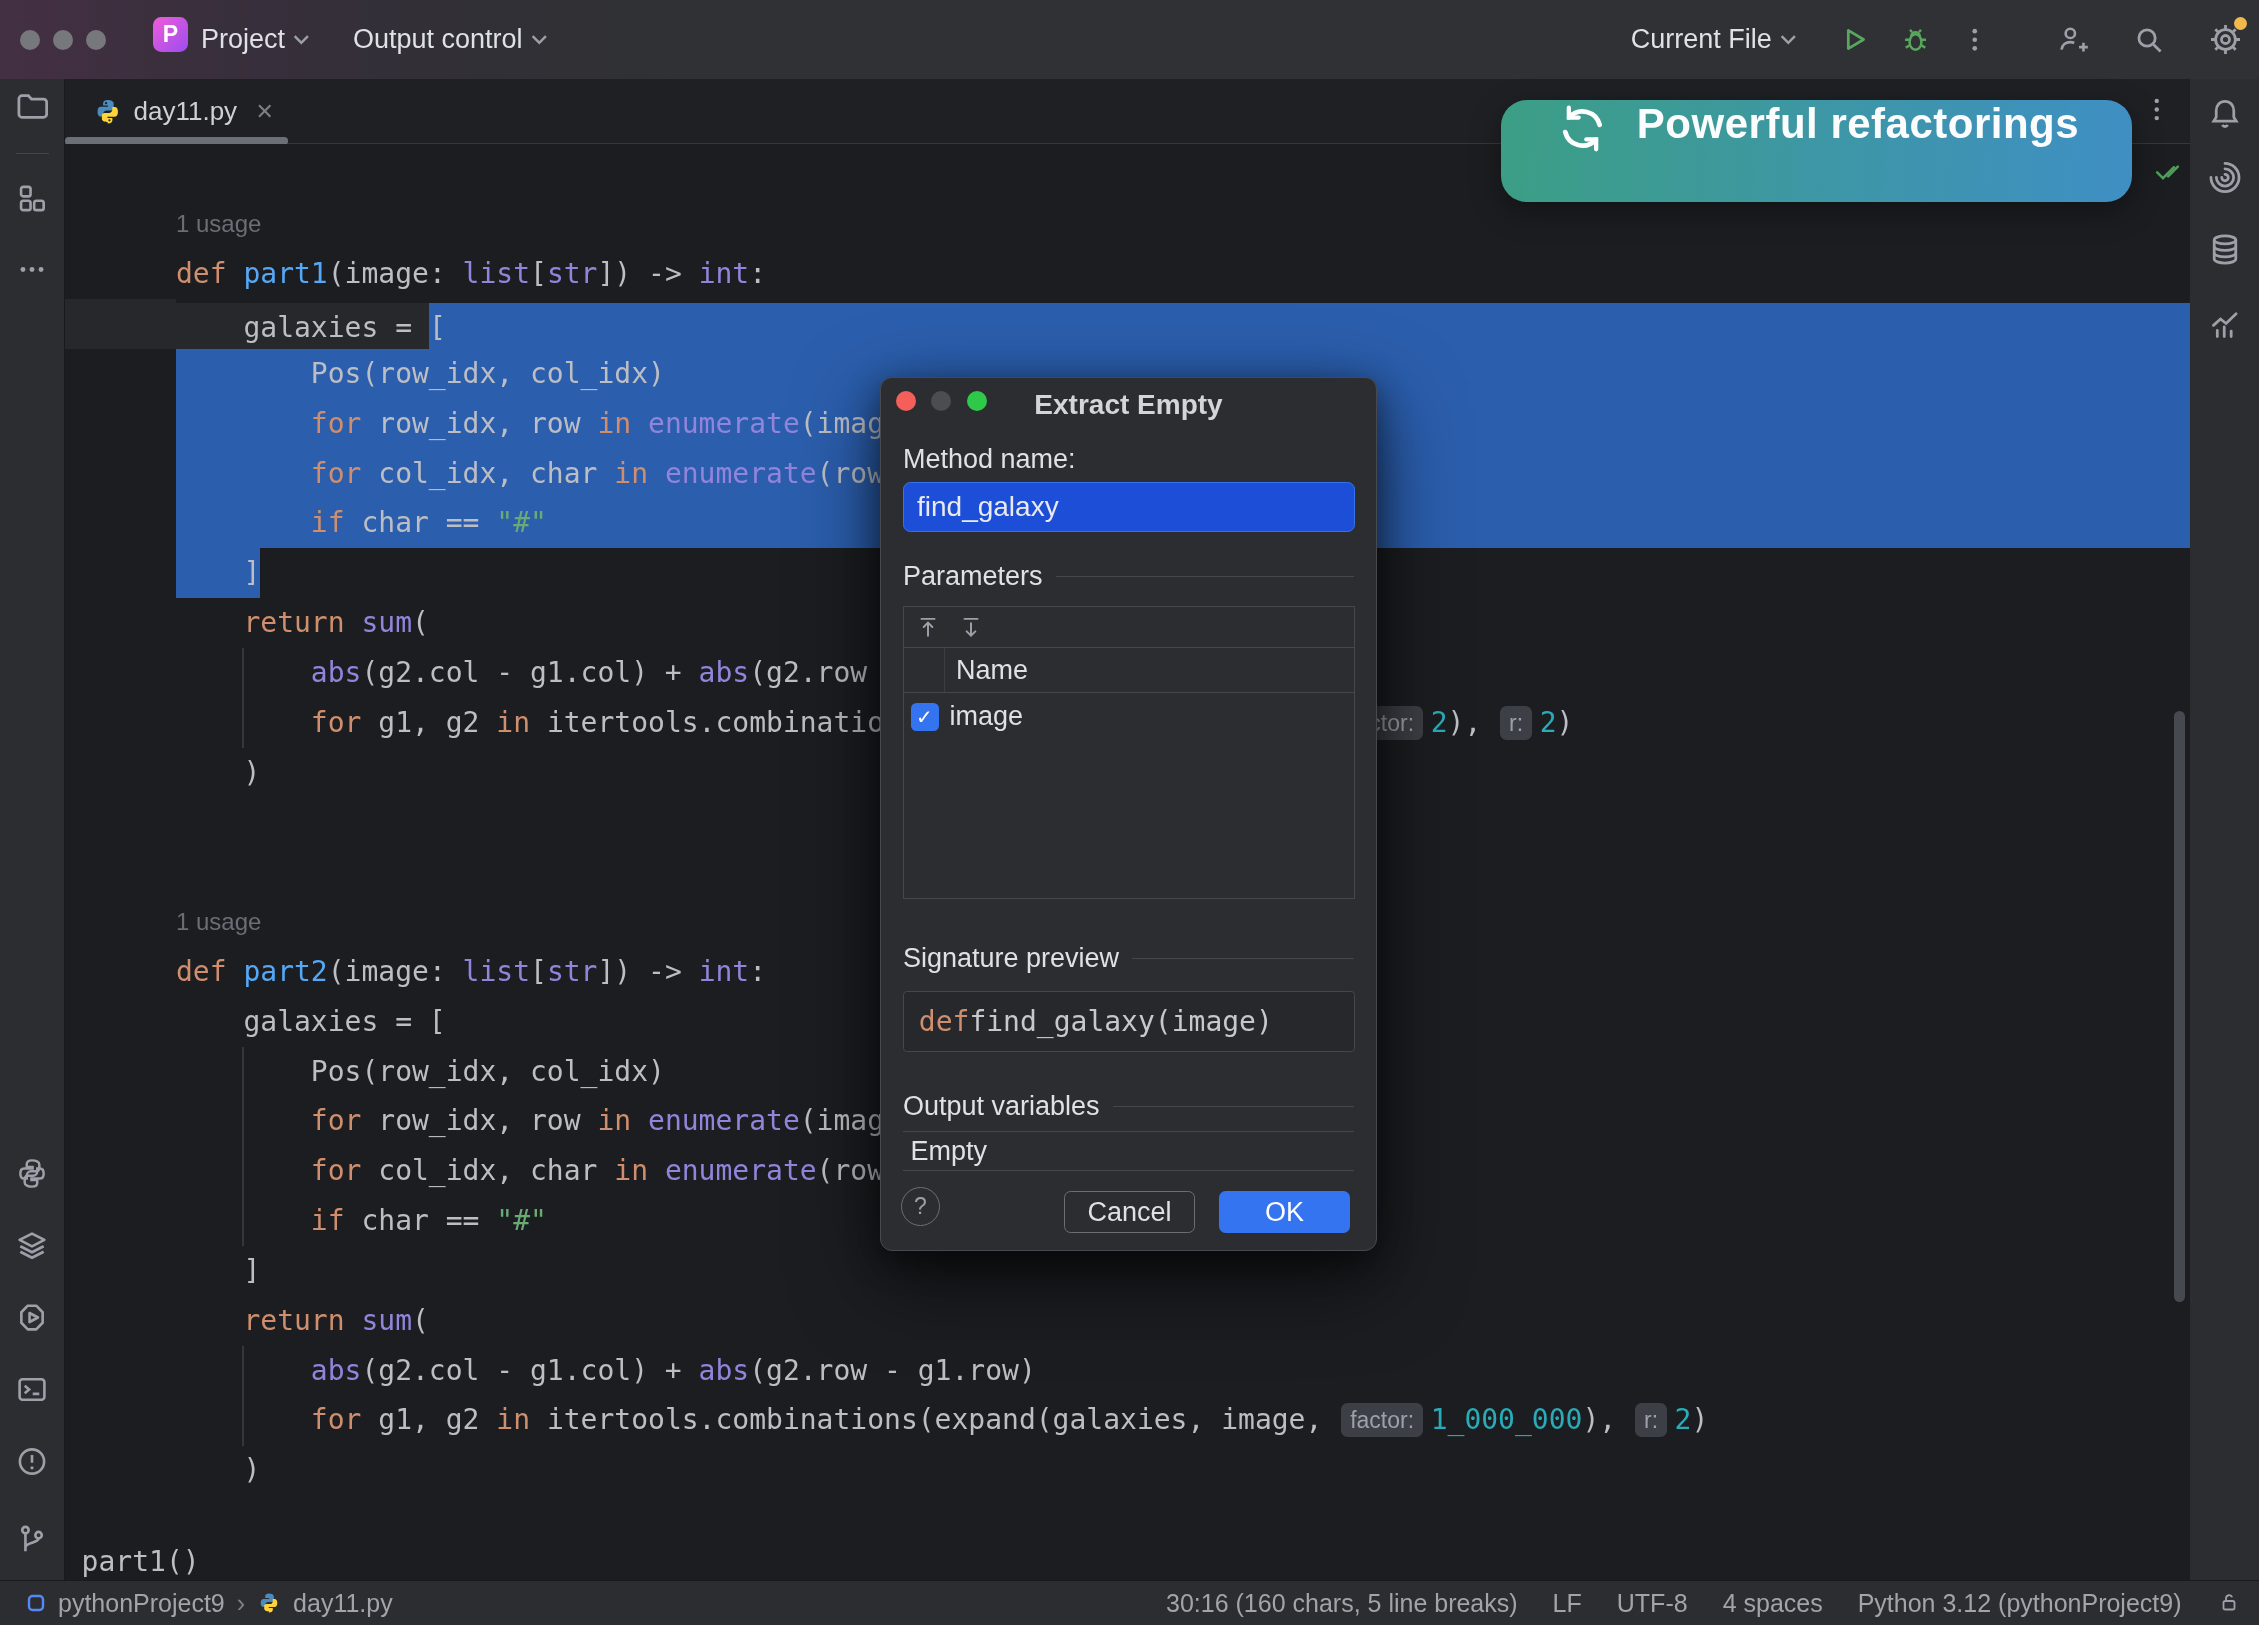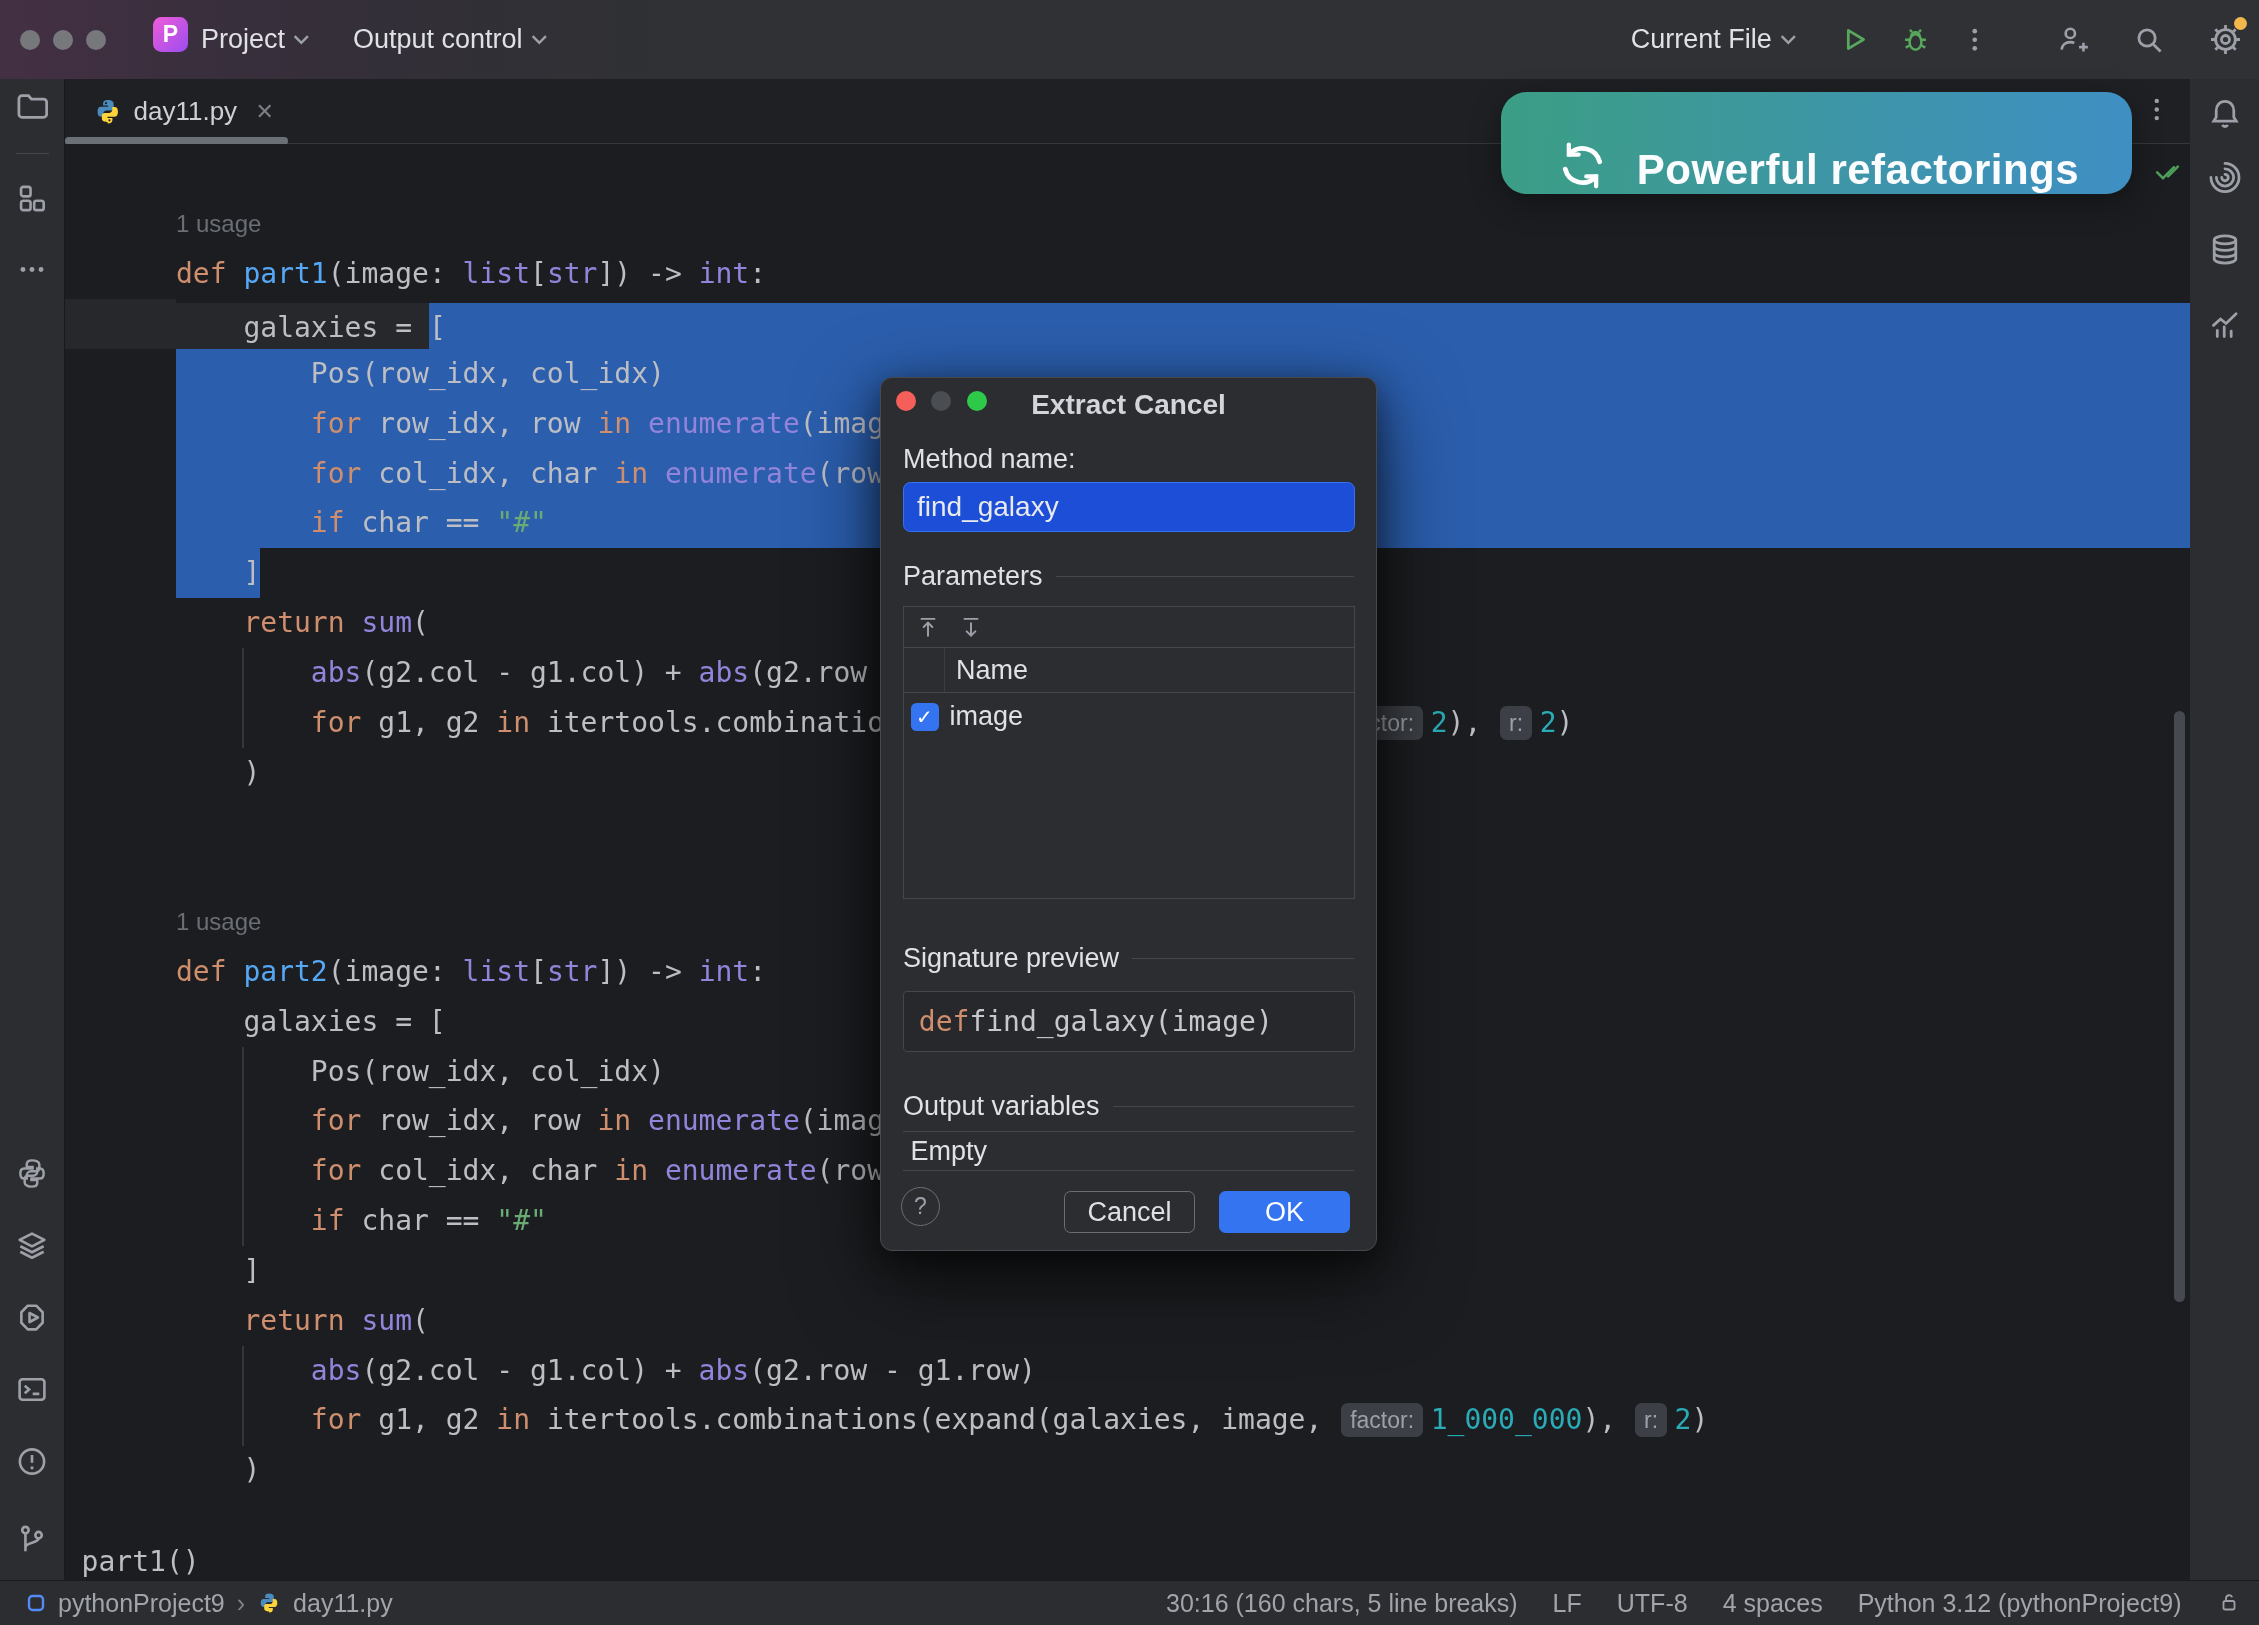--- a/index.html
+++ b/index.html
@@ -37,23 +37,23 @@
   
   .tabbar { position:absolute; left:65px; top:79px; width:2125px; height:65px;
     background:#1E2023; border-bottom:0.9px solid #35373C; }
   .tab { position:absolute; left:0; top:0; height:65px; display:flex; align-items:center; padding-left:28px; gap:11px; }
   .tab-label { color:#CED0D6; font-size:26px; }
   .tab-close { color:#7A7E85; font-size:22px; margin-left:7.4px; }
   .tab-underline { position:absolute; left:0; bottom:-1.8px; width:223px; height:7.4px; border-radius:3.7px; background:#6B6F76; }
   .tab-more { position:absolute; right:18.5px; top:50%; transform:translateY(-50%); }
 
   
-  .banner { position:absolute; left:1501px; top:92px; width:631px; height:102px; border-radius:26px;
+  .banner { position:absolute; left:1501px; top:100px; width:631px; height:102px; border-radius:26px;
     background:linear-gradient(93deg,#3C9E85 0%,#3F8FC4 100%);
-    display:flex; align-items:flex-end; justify-content:center; gap:26px; z-index:5;
+    display:flex; align-items:flex-start; justify-content:center; gap:26px; z-index:5;
     box-shadow:0 9.2px 29.5px rgba(0,0,0,.35); }
   .banner-label { color:#FBFCFD; font-size:42px; font-weight:bold; letter-spacing:0.5px; }
 
   
   .editor { position:absolute; left:65px; top:144px; width:2125px; height:1436px;
     background:#1B1D20; overflow:hidden; }
   .gutter-hl { position:absolute; left:0; top:155px; width:111px; height:50px; background:#26282B; }
   .guide { position:absolute; width:1.8px; }
   .g-dark { background:#33363B; } .g-light { background:rgba(255,255,255,.38); }
   .cl { position:absolute; left:111px; right:0; height:50px; display:flex; align-items:center;
@@ -362,21 +362,21 @@
     <div class="scroll-thumb"></div>
     <div class="context-line">part1()</div>
   </div>
 
   <div class="dialog">
     <div class="dlg-traffic">
       <div class="dlg-dot dlg-red"></div>
       <div class="dlg-dot dlg-gray"></div>
       <div class="dlg-dot dlg-green"></div>
     </div>
-    <div class="dlg-title">Extract Cancel</div>
+    <div class="dlg-title">Extract Empty</div>
 
     <div class="dlg-label" style="left:22px; top:66px;">Method name:</div>
     <div class="dlg-input">
       <span>find_galaxy</span>
     </div>
 
     <div class="sect-row" style="top:183px;">
       <span class="sect-label">Parameters</span>
       <span class="rule"></span>
     </div>

